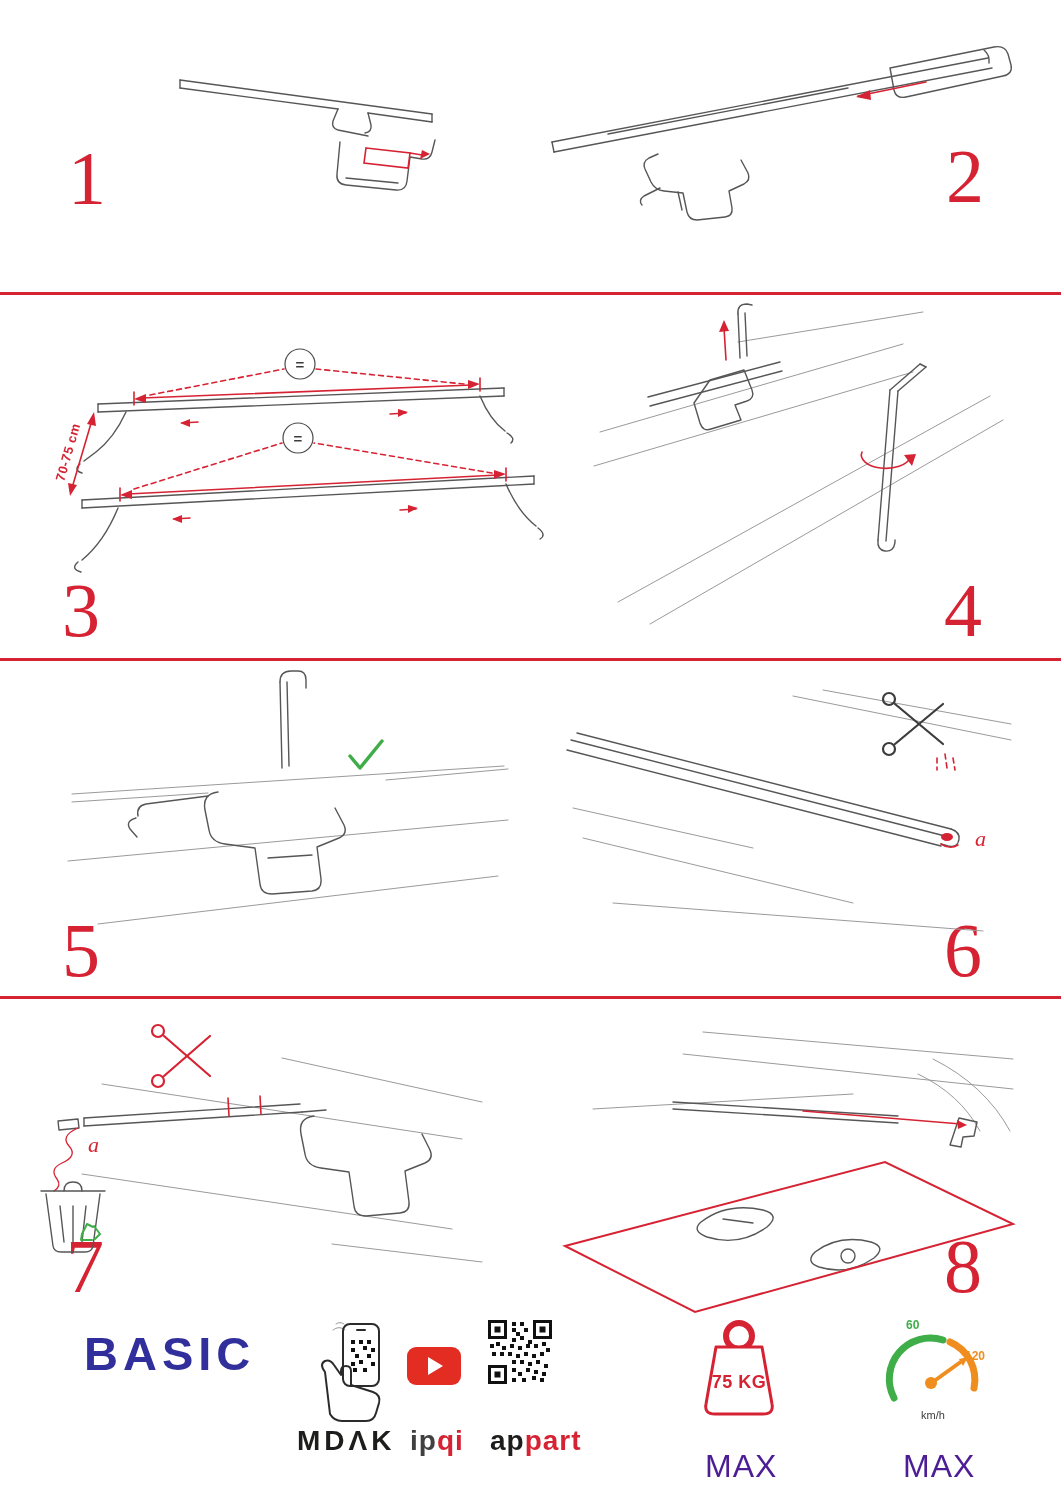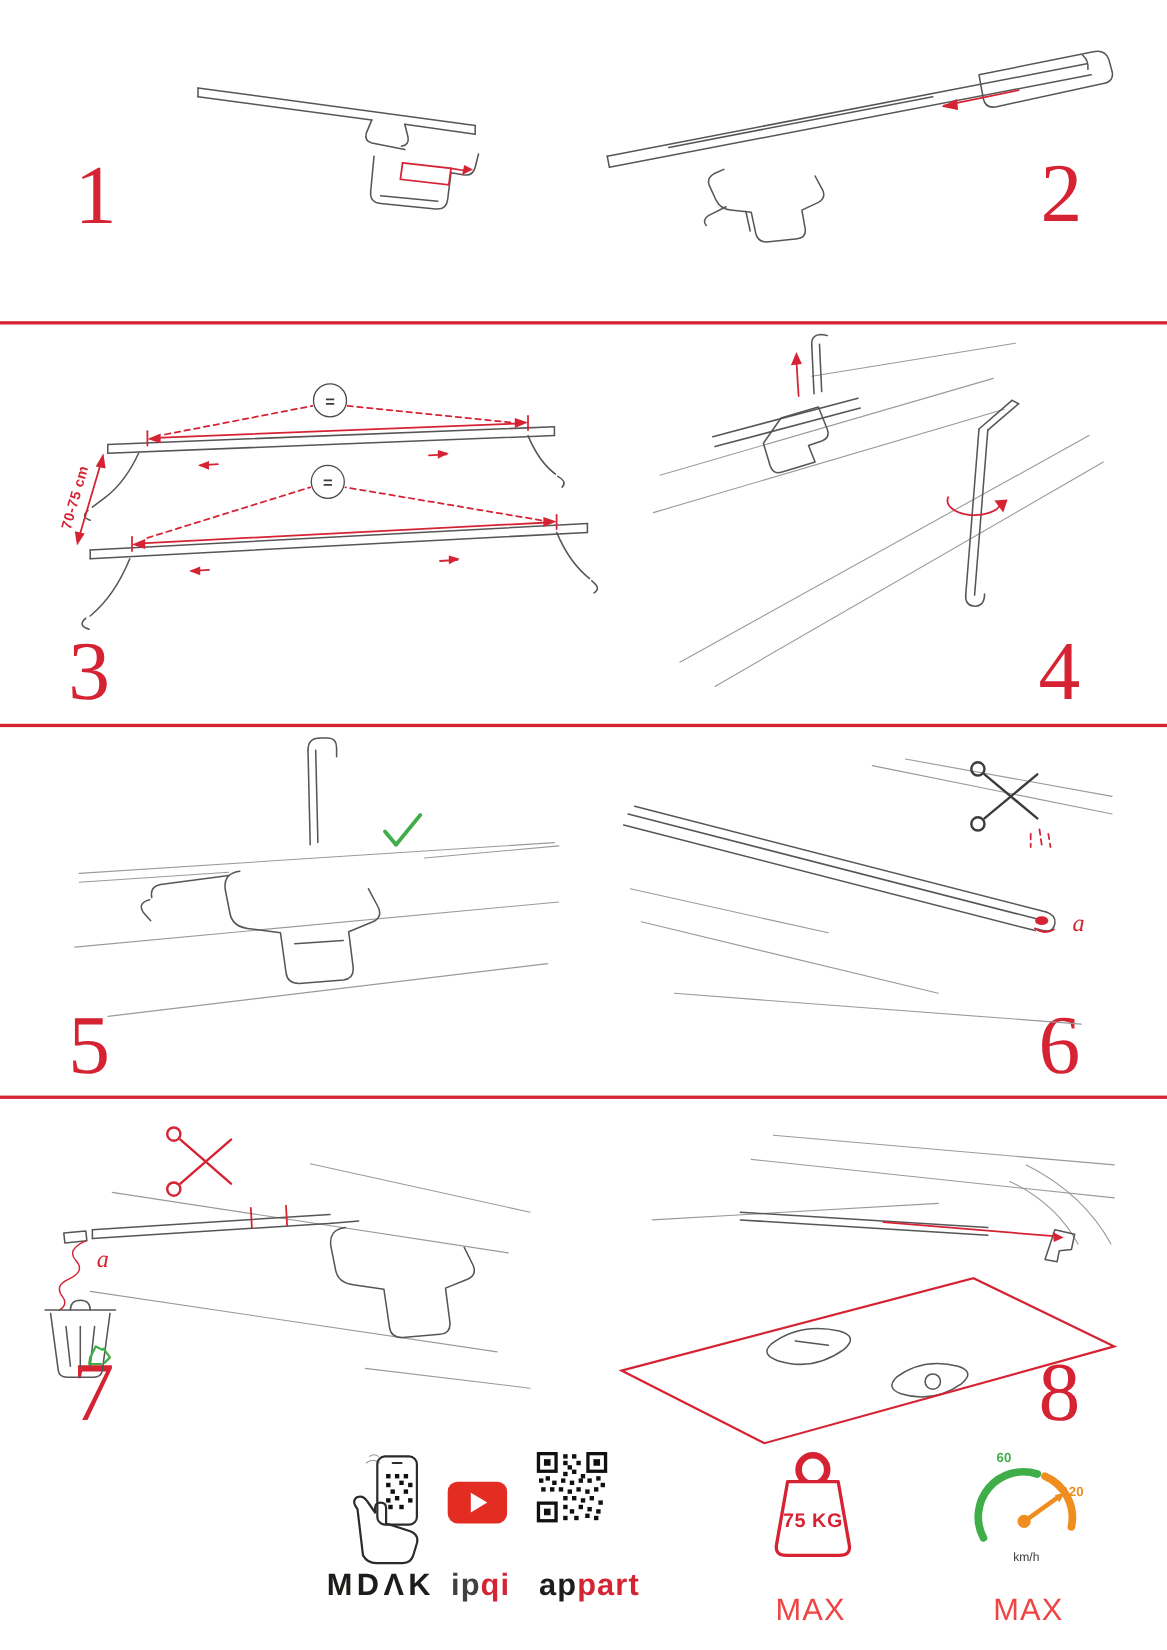--- a/index.html
+++ b/index.html
@@ -43,21 +43,21 @@
   .qrm{fill:#101010;}
   .qrf{fill:none;stroke:#101010;stroke-width:3;}
 
   
   .brand-title{position:absolute;font-size:47px;font-weight:600;letter-spacing:5px;color:var(--blue);}
   .brand-sub{position:absolute;font-size:30px;font-weight:700;color:#2b2b2b;}
   .red-txt{color:var(--red);}
   .gray-txt{color:#404040;}
   .partner{position:absolute;font-size:28px;font-weight:600;color:#1d1d1b;letter-spacing:1px;text-align:right;}
   .partner.wide{letter-spacing:4px;}
-  .max{position:absolute;font-size:28px;color:#ef4444;letter-spacing:1px;}
+  .max{position:absolute;font-size:32px;color:#4c1d95;letter-spacing:1px;}
 </style>
 </head>
 <body>
 
 <div class="page">
 
   <div class="step-num" style="left:68px;top:140px;">1</div>
   <svg class="abs" style="left:170px;top:52px;" width="270" height="205" viewBox="0 0 270 205">
     <g>
       <path class="ln" d="M10 28 L262 62"></path>
@@ -290,20 +290,21 @@
       <path class="ln" d="M150 210 q26 -20 62 -12 q18 5 4 17 q-28 20 -60 10 q-16 -6 -6 -15 Z"></path>
       <path class="ln" d="M172 207 l30 4"></path>
       <path class="ln" d="M264 240 q24 -18 56 -10 q16 5 3 16 q-26 18 -55 9 q-14 -5 -4 -15 Z"></path>
       <circle class="ln" cx="297" cy="244" r="7"></circle>
     </g>
     <path class="rl" d="M252 99 L410 112"></path>
     <polygon class="rf" points="416,113 406,108 407,117"></polygon>
     <path class="rl" style="stroke-width:2" d="M14 234 L334 150 L462 212 L144 300 Z"></path>
   </svg>
 
+  <div class="brand-title" style="left:84px;top:1326px;">BASIC</div>
 
   <svg class="abs" style="left:313px;top:1320px;" width="80" height="95" viewBox="0 0 80 95">
     <path class="lnt" d="M20 10 q6 -5 12 0"></path>
     <path class="lnt" d="M23 4 q4 -3 8 0"></path>
     <rect class="ic" x="30" y="4" width="36" height="62" rx="7"></rect>
     <path class="ic" d="M44 10 l8 0"></path>
     <g class="qrm">
       <rect x="38" y="20" width="4" height="4"></rect>
         <rect x="46" y="20" width="4" height="4"></rect>
       <rect x="54" y="20" width="4" height="4"></rect>

